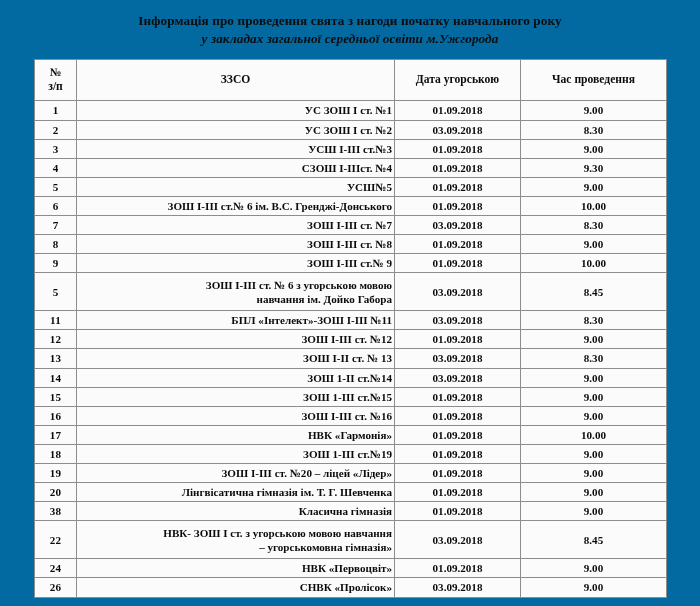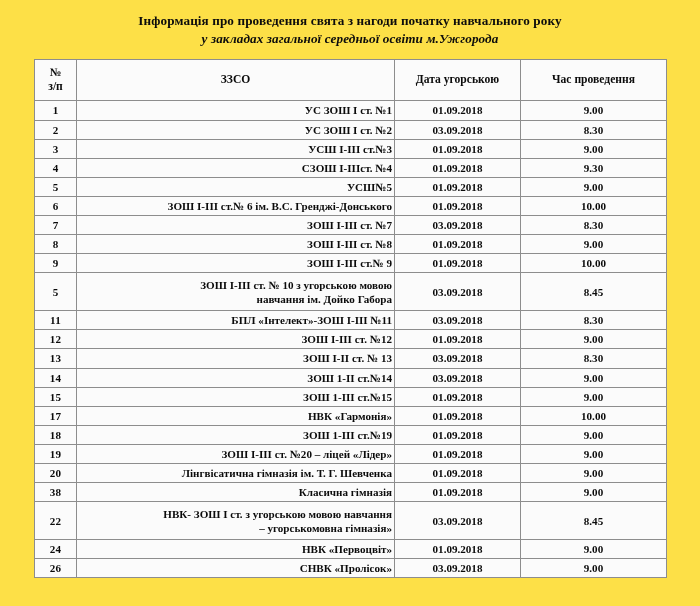--- a/index.html
+++ b/index.html
@@ -13,21 +13,21 @@
     background: #ffffff;
     font-family: "Liberation Serif", "DejaVu Serif", serif;
     color: #0a0a0a;
     overflow: hidden;
   }
   .page {
     position: relative;
     width: 700px;
     height: 606px;
     box-sizing: border-box;
-    background: #fde047;
+    background: #0369a1;
   }
   .doc-title {
     padding: 12px 46px 0 46px;
     text-align: center;
     font-size: 13.2px;
     font-weight: bold;
     line-height: 1.38;
     letter-spacing: 0.1px;
     color: #0c0c0c;
   }
@@ -190,21 +190,21 @@
             <td class="cell-num">9</td>
             <td class="cell-name">
               <span class="l1">ЗОШ І-ІІІ ст.№ 9</span>
             </td>
             <td class="cell-date">01.09.2018</td>
             <td class="cell-time">10.00</td>
           </tr>
           <tr class="tall">
             <td class="cell-num">5</td>
             <td class="cell-name">
-              <span class="l1">ЗОШ І-ІІІ ст. № 10 з угорською мовою</span>
+              <span class="l1">ЗОШ І-ІІІ ст. № 6 з угорською мовою</span>
               <span class="l2">навчання ім.  Дойко Габора</span>
             </td>
             <td class="cell-date">03.09.2018</td>
             <td class="cell-time">8.45</td>
           </tr>
           <tr>
             <td class="cell-num">11</td>
             <td class="cell-name">
               <span class="l1">БПЛ «Інтелект»-ЗОШ І-ІІІ №11</span>
             </td>
@@ -232,20 +232,28 @@
             <td class="cell-name">
               <span class="l1">ЗОШ 1-ІІ ст.№14</span>
             </td>
             <td class="cell-date">03.09.2018</td>
             <td class="cell-time">9.00</td>
           </tr>
           <tr>
             <td class="cell-num">15</td>
             <td class="cell-name">
               <span class="l1">ЗОШ 1-ІІІ ст.№15</span>
+            </td>
+            <td class="cell-date">01.09.2018</td>
+            <td class="cell-time">9.00</td>
+          </tr>
+          <tr>
+            <td class="cell-num">16</td>
+            <td class="cell-name">
+              <span class="l1">ЗОШ І-ІІІ ст. №16</span>
             </td>
             <td class="cell-date">01.09.2018</td>
             <td class="cell-time">9.00</td>
           </tr>
           <tr>
             <td class="cell-num">17</td>
             <td class="cell-name">
               <span class="l1">НВК «Гармонія»</span>
             </td>
             <td class="cell-date">01.09.2018</td>

